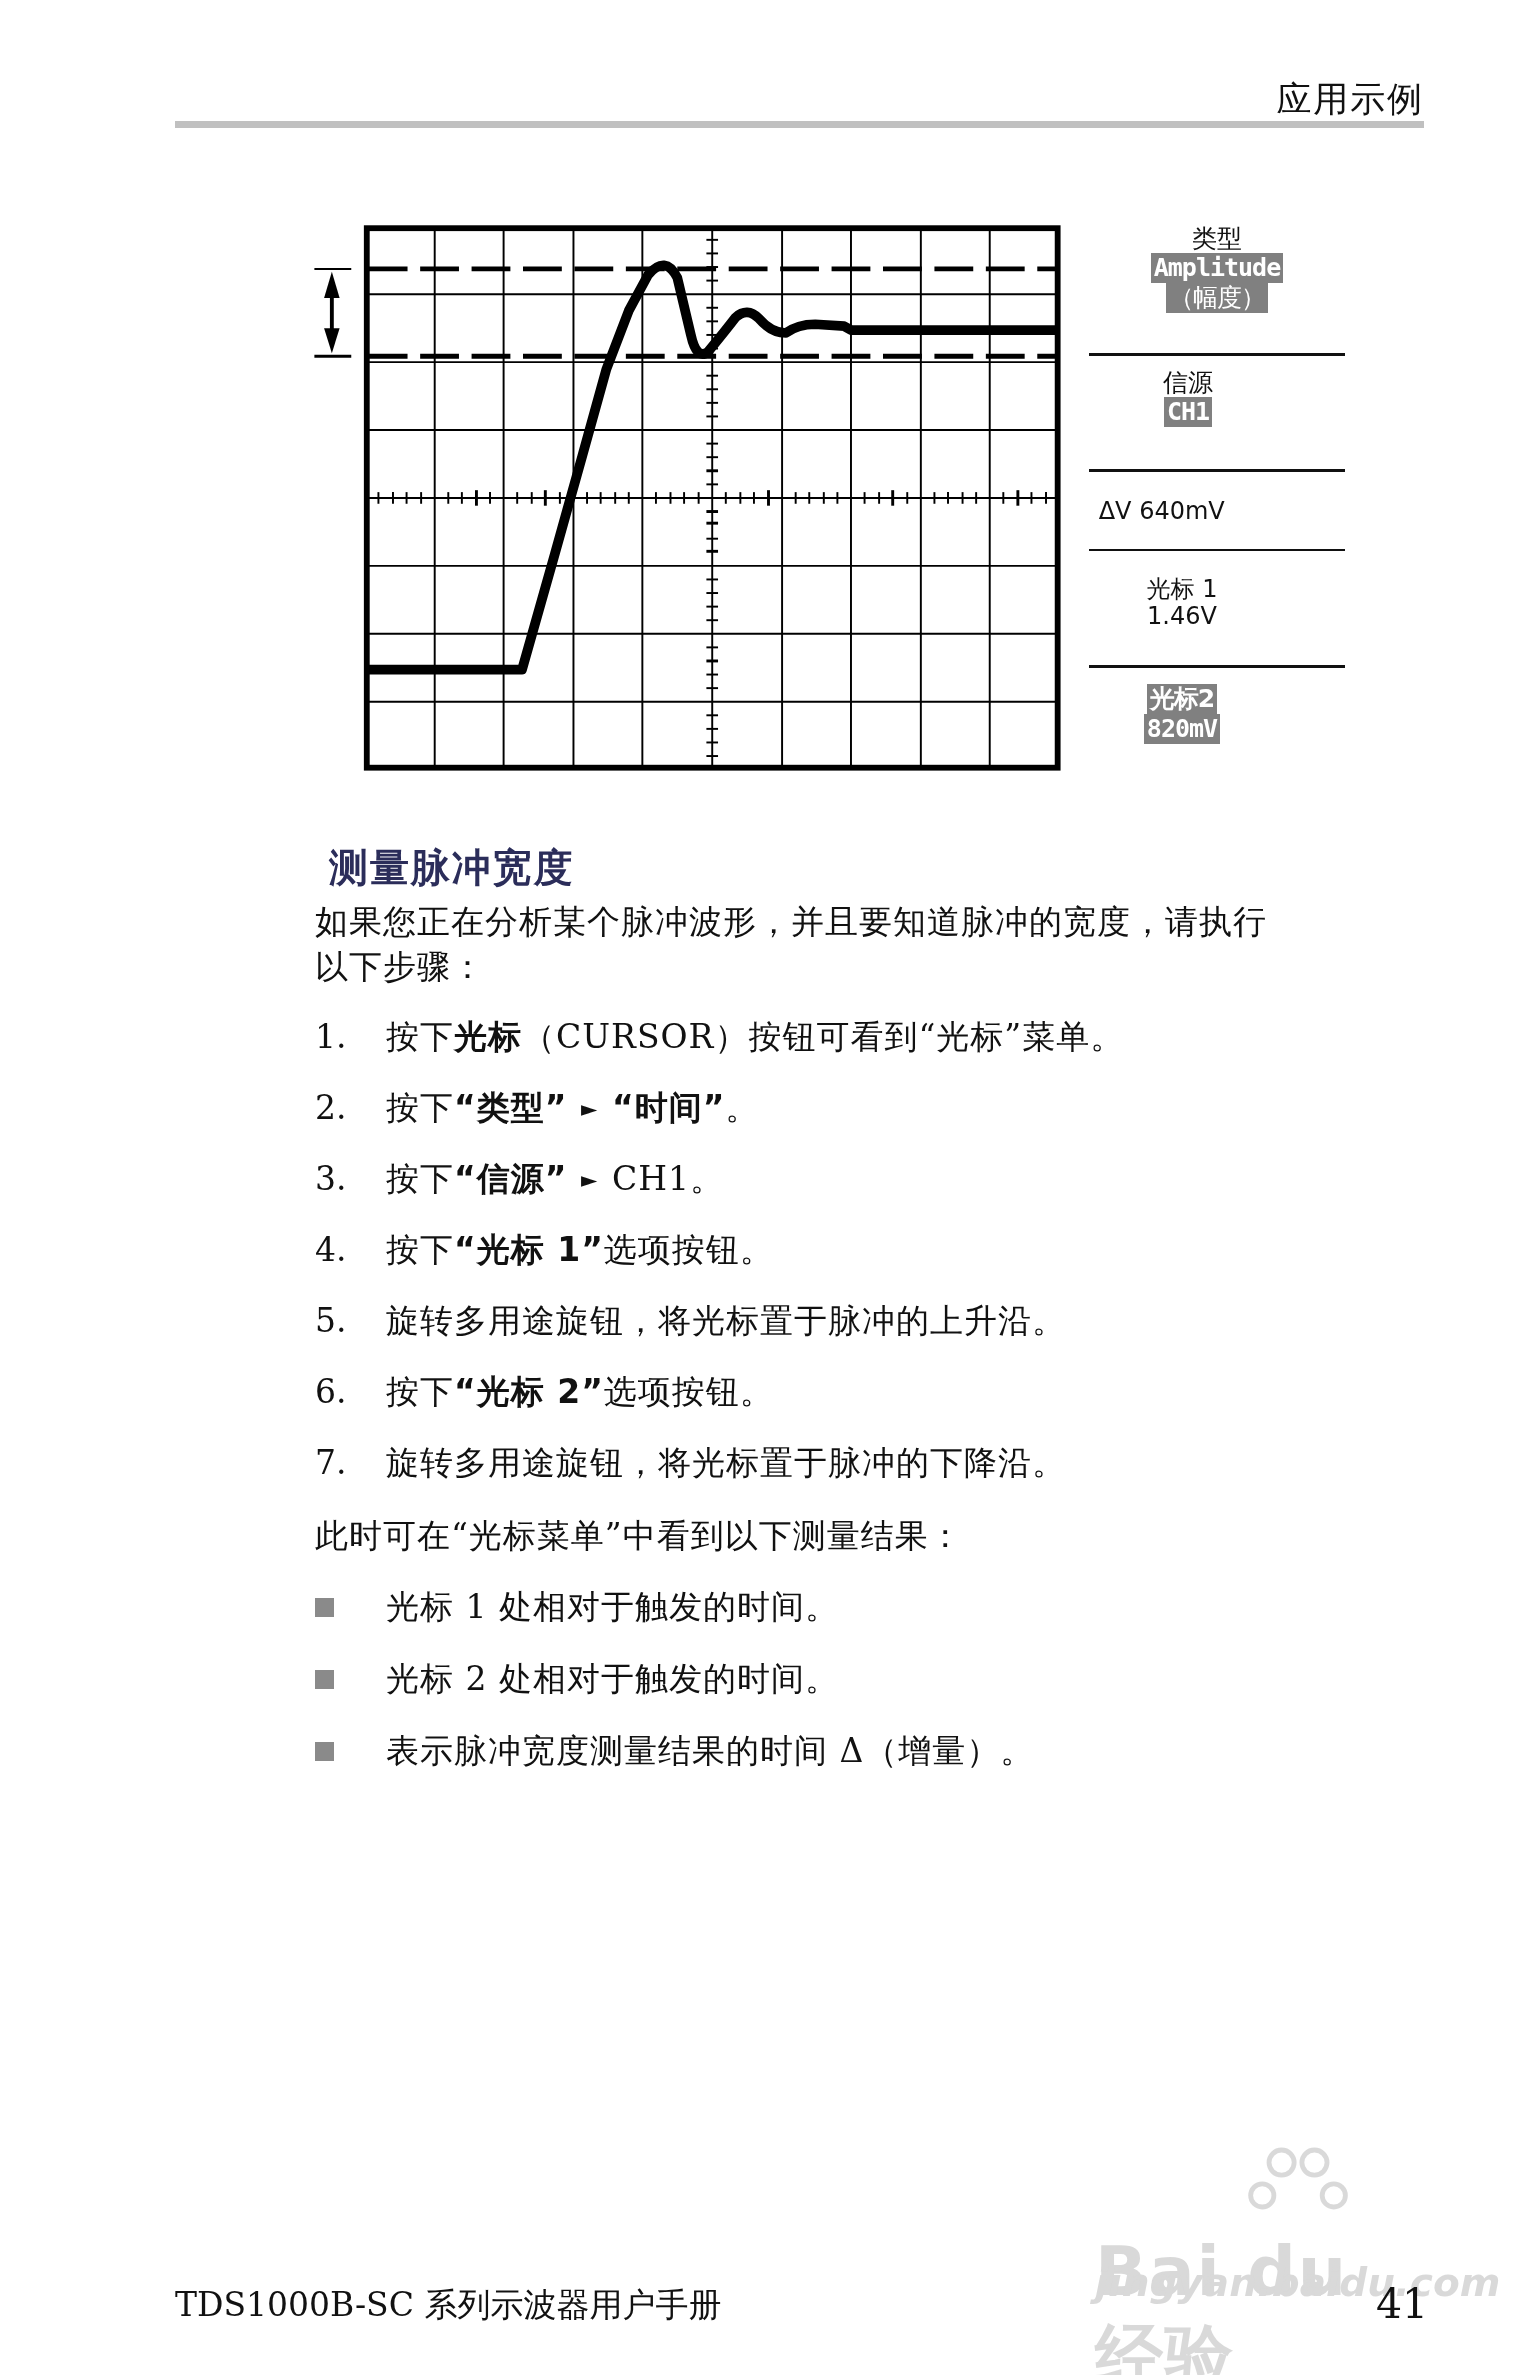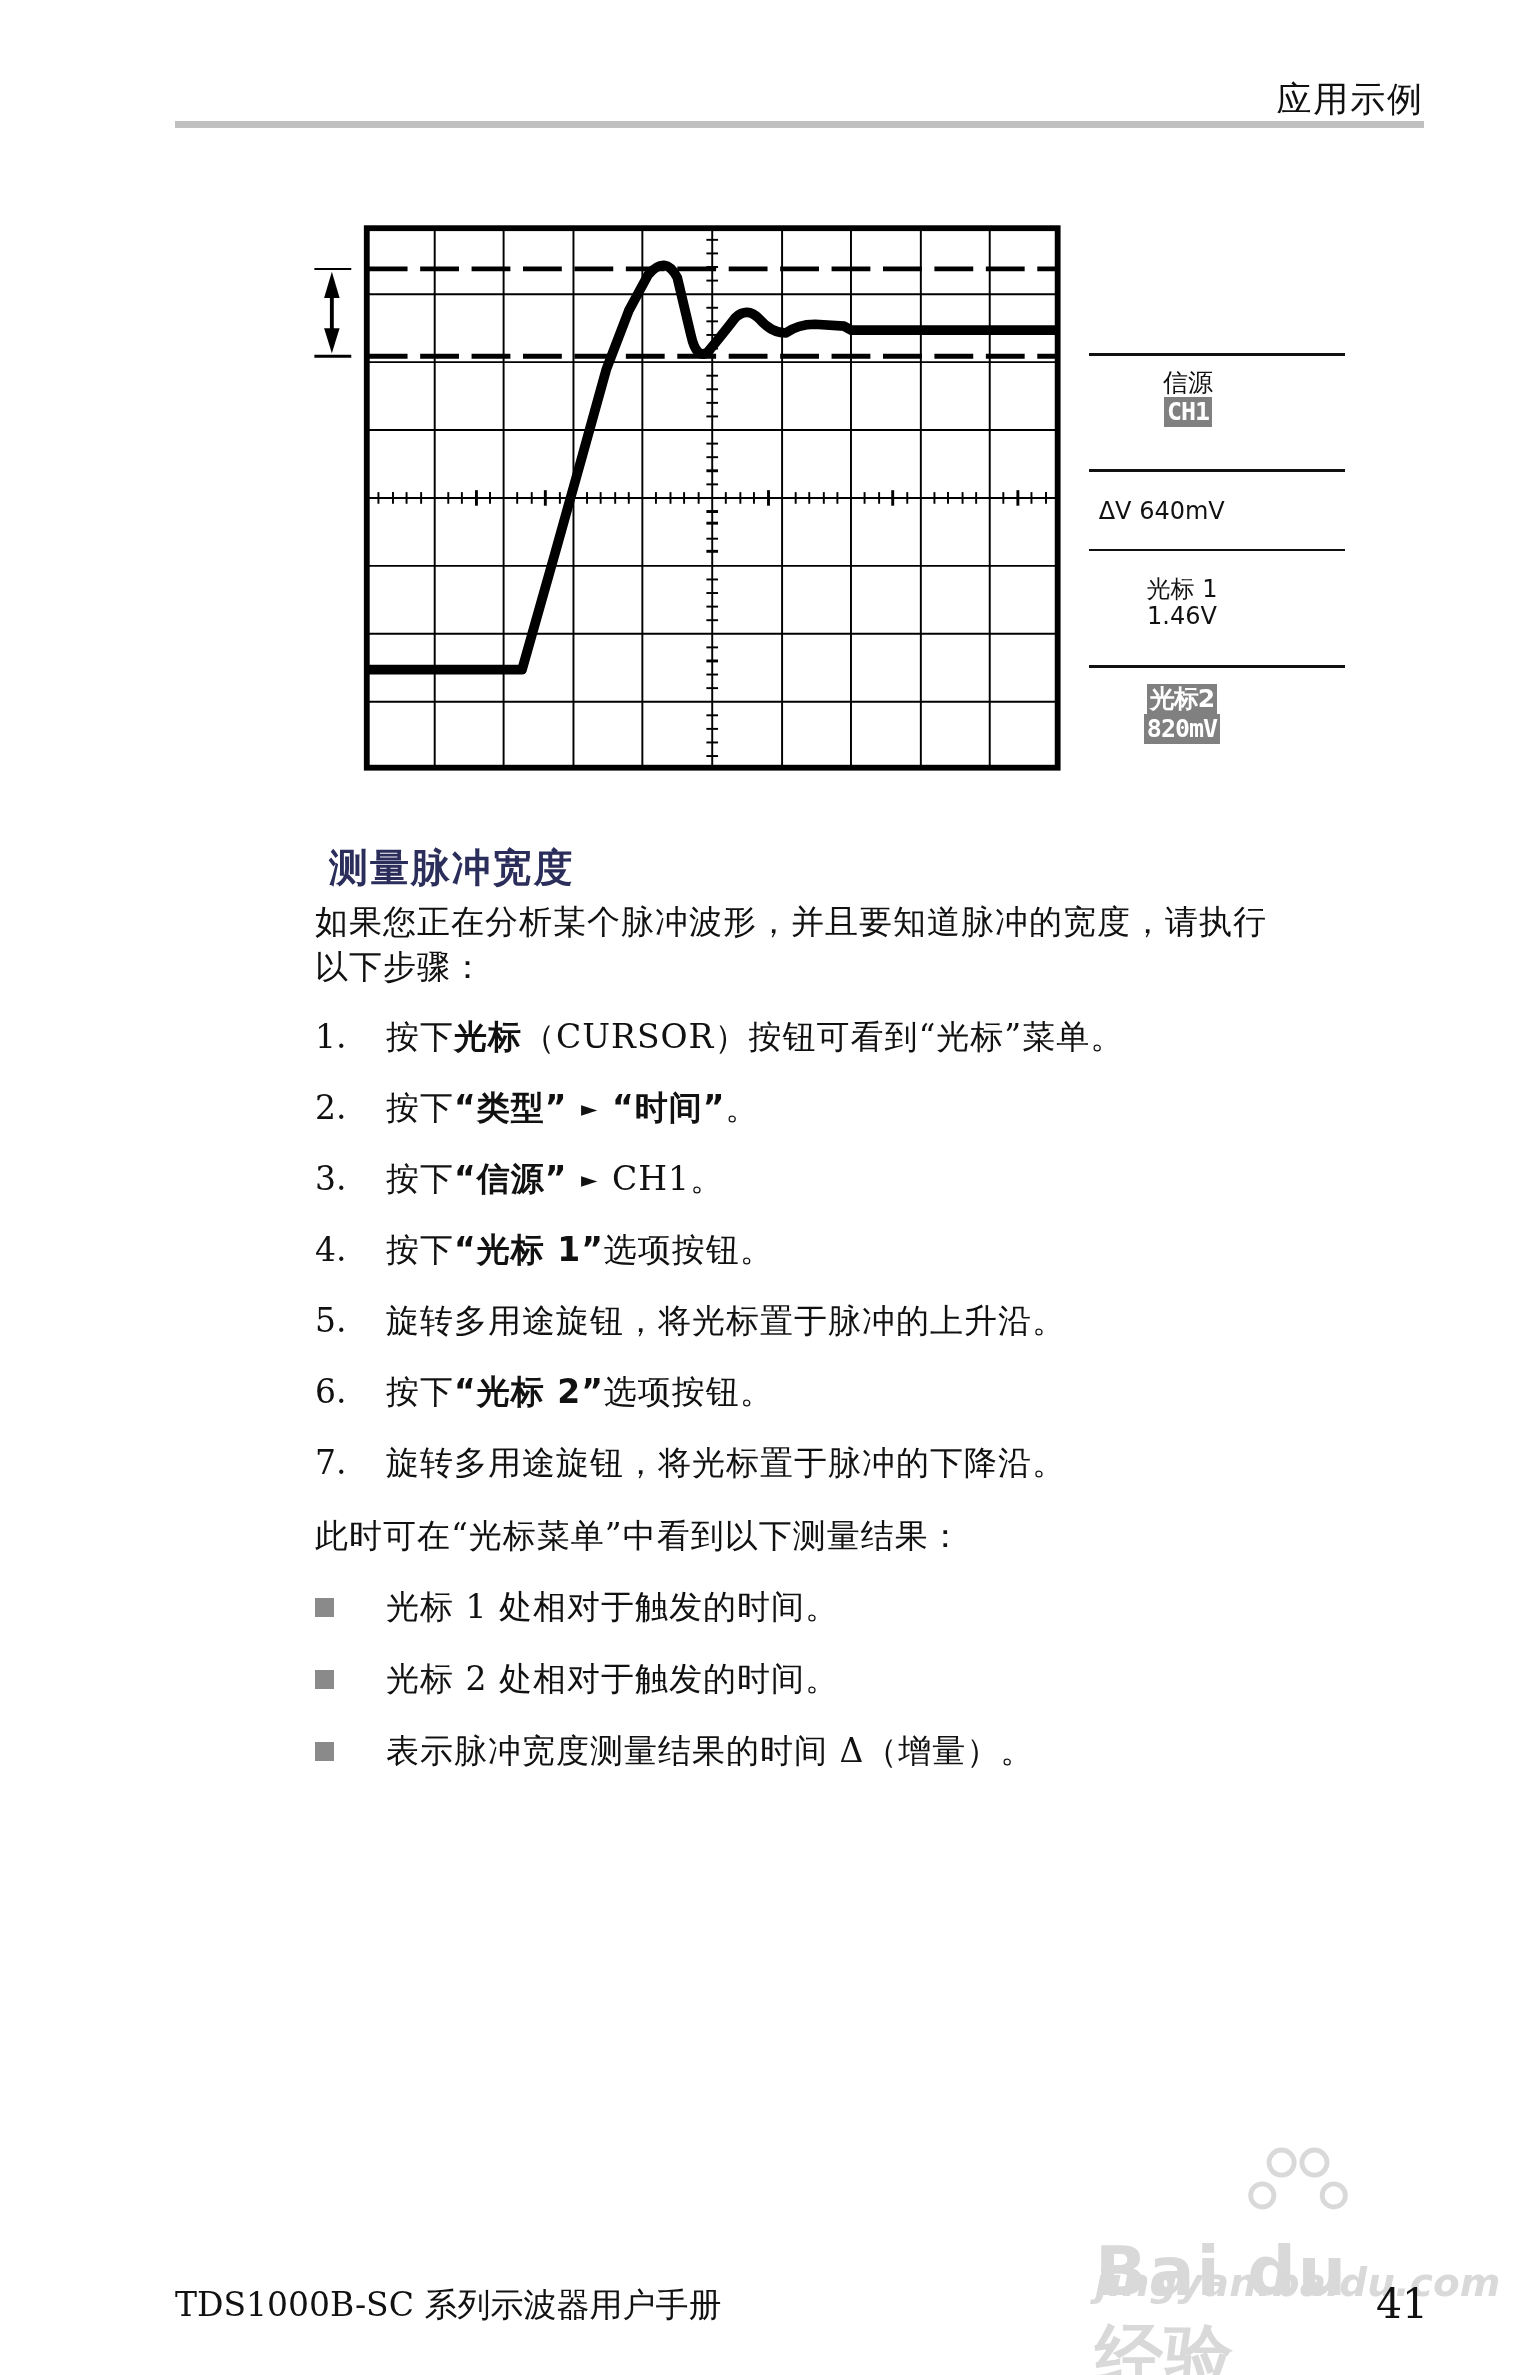--- a/index.html
+++ b/index.html
@@ -167,20 +167,25 @@
     <g stroke="#000" fill="#000">
       <line x1="324" y1="277" x2="362" y2="277" stroke-width="2"></line>
       <line x1="324" y1="367" x2="362" y2="367" stroke-width="3"></line>
       <line x1="342" y1="295" x2="342" y2="350" stroke-width="4"></line>
       <polygon points="342,280 334,307 350,307" stroke="none"></polygon>
       <polygon points="342,364 334,338 350,338" stroke="none"></polygon>
     </g>
   </svg>
 
   <div class="menu">
+    <div class="menu-sec" style="top:5.8px;">
+      <span class="menu-label">类型</span>
+      <span class="hl">Amplitude</span><br>
+      <span class="hl" style="font-family:'DejaVu Sans',sans-serif;font-weight:normal;">（幅度）</span>
+    </div>
     <div class="menu-rule" style="top:135px;"></div>
 
     <div class="menu-sec" style="top:150px;left:-29px;">
       <span class="menu-label">信源</span>
       <span class="hl">CH1</span>
     </div>
     <div class="menu-rule" style="top:251px;"></div>
 
     <div class="menu-sec" style="top:279px;text-align:left;padding-left:9.7px;">
       <span class="menu-plain">ΔV 640mV</span>

